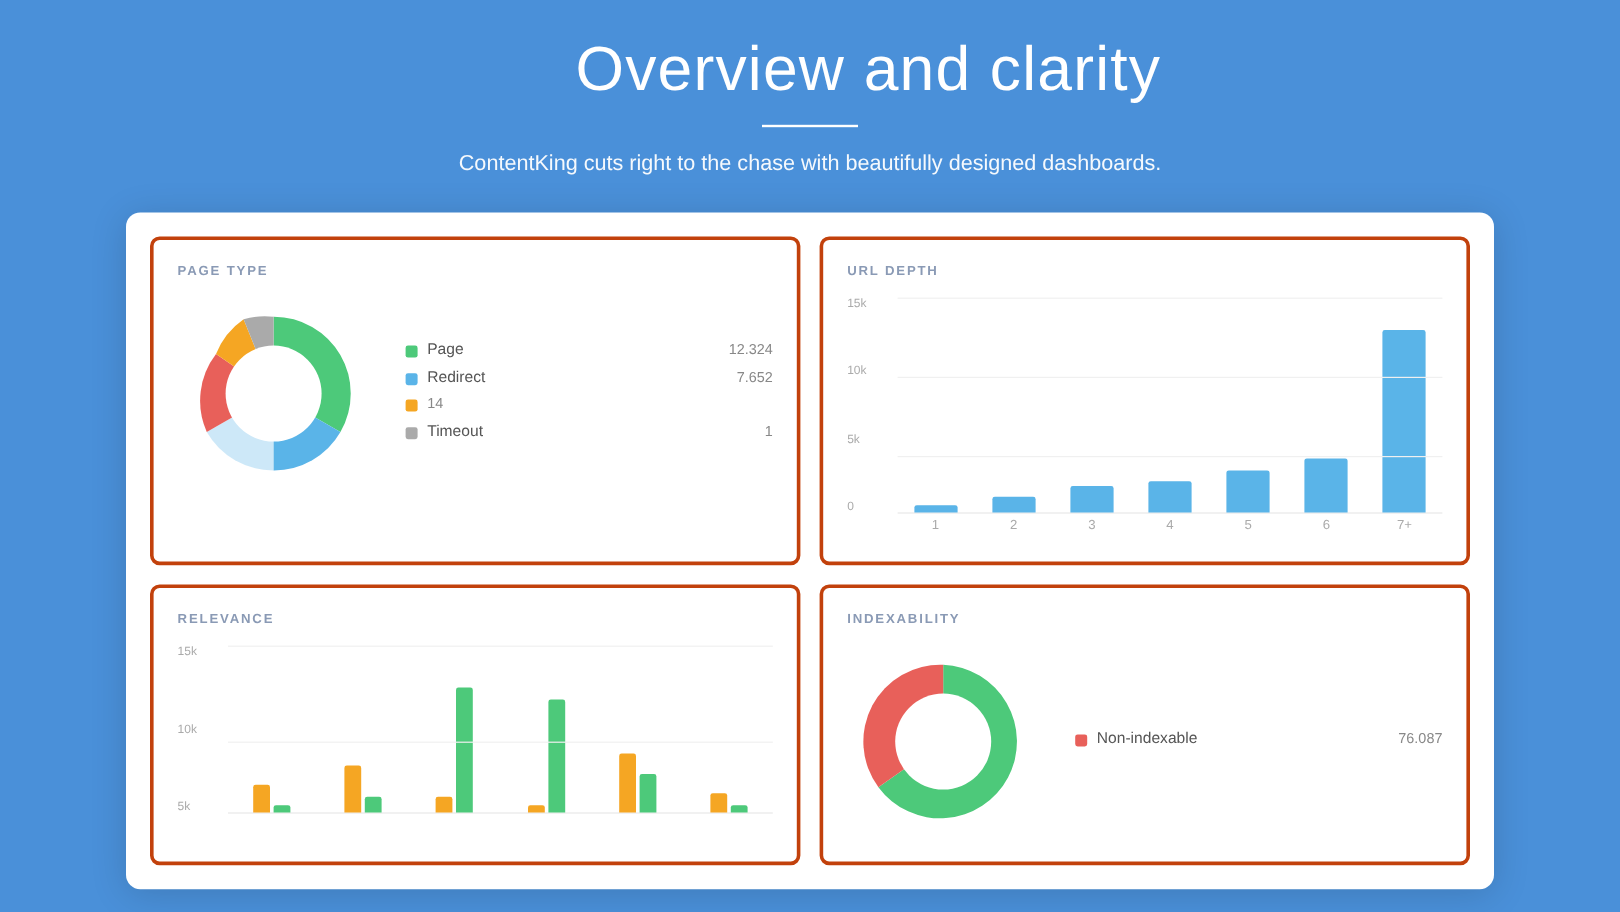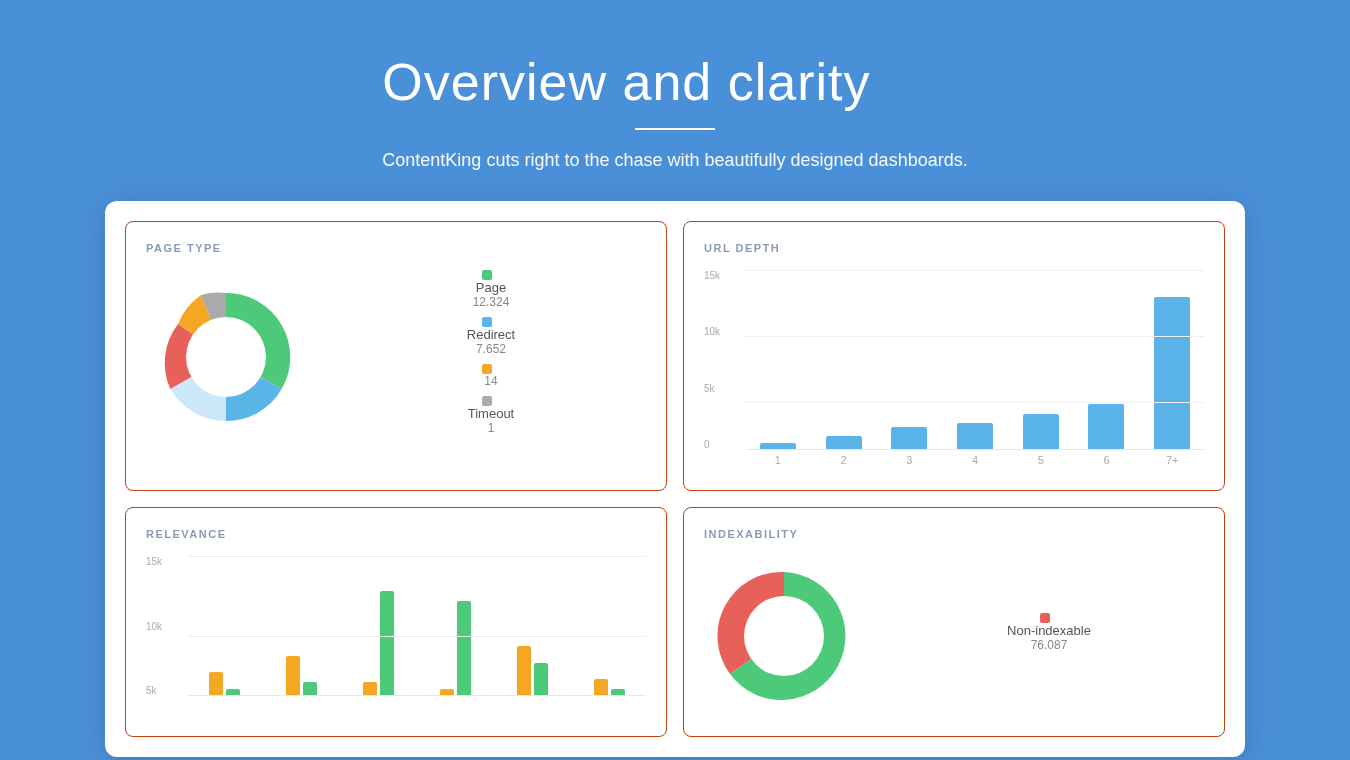--- a/index.html
+++ b/index.html
@@ -8,22 +8,22 @@
       font-family: -apple-system, BlinkMacSystemFont, 'Segoe UI', Arial, sans-serif;
       width: 1350px;
       height: 760px;
       overflow: hidden;
       display: flex;
       flex-direction: column;
       align-items: center;
     }
 
     .header {
-      text-align: left;
-      padding: 52px 20px 30px;
+      text-align: right;
+      padding: 28px 20px 30px;
       color: white;
     }
 
     .header h1 {
       font-size: 52px;
       font-weight: 300;
       letter-spacing: 1px;
       margin-bottom: 16px;
     }
 
@@ -47,21 +47,21 @@
       width: 1140px;
       display: grid;
       grid-template-columns: 1fr 1fr;
       grid-template-rows: auto auto;
       gap: 16px;
       box-shadow: 0 4px 30px rgba(0,0,0,0.15);
     }
 
     .card {
       background: white;
-      border: 1px solid #c2410c;
+      border: 3px solid #c2410c;
       border-radius: 8px;
       padding: 20px;
       position: relative;
     }
 
     .card-title {
       font-size: 11px;
       font-weight: 700;
       letter-spacing: 1.5px;
       color: #8a9ab5;
@@ -82,25 +82,24 @@
       height: 160px;
       flex-shrink: 0;
     }
 
     .legend {
       flex: 1;
     }
 
     .legend-item {
       display: flex;
-      align-items: center;
+      align-items: flex-end;
       margin-bottom: 8px;
       font-size: 13px;
       color: #444;
-      flex-direction: column;
     }
 
     .legend-dot {
       width: 10px;
       height: 10px;
       border-radius: 2px;
       margin-right: 8px;
       flex-shrink: 0;
     }
 

